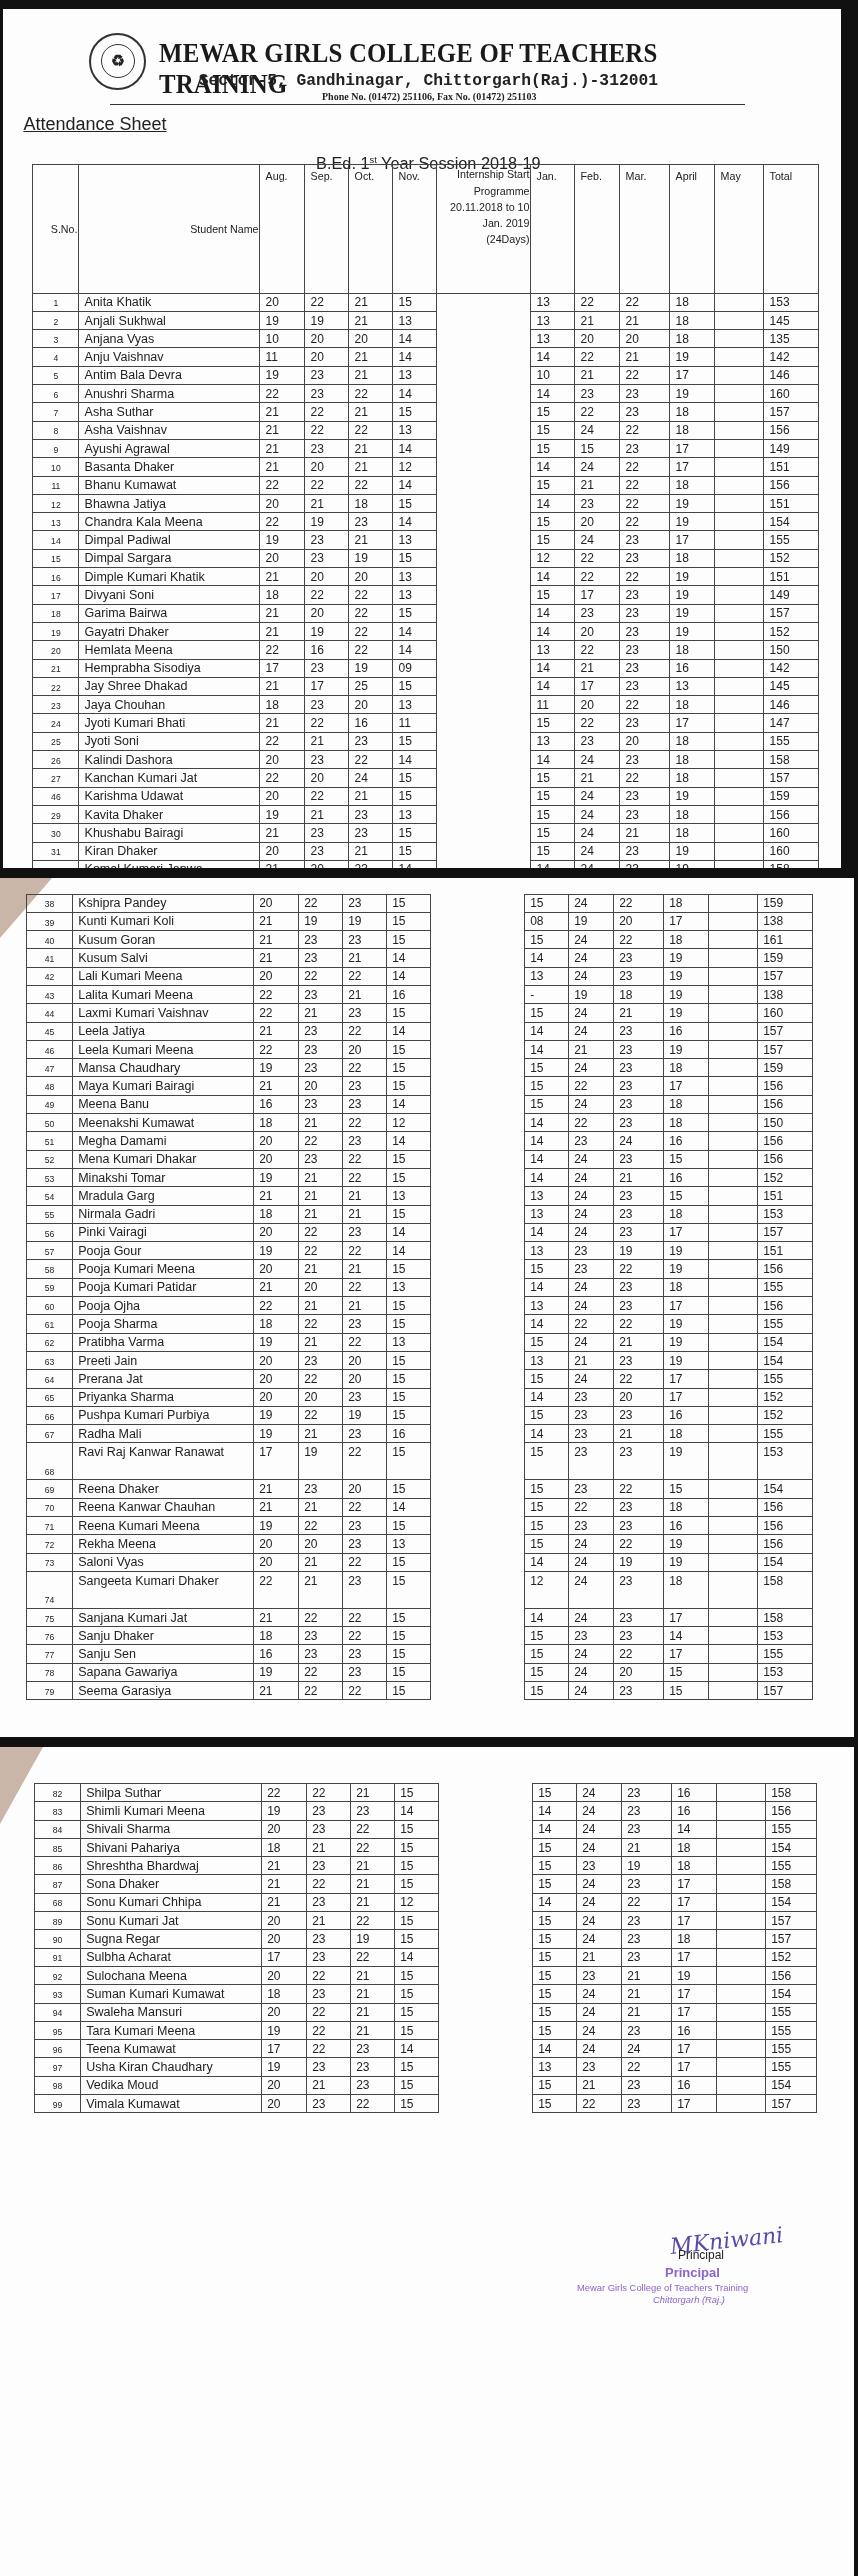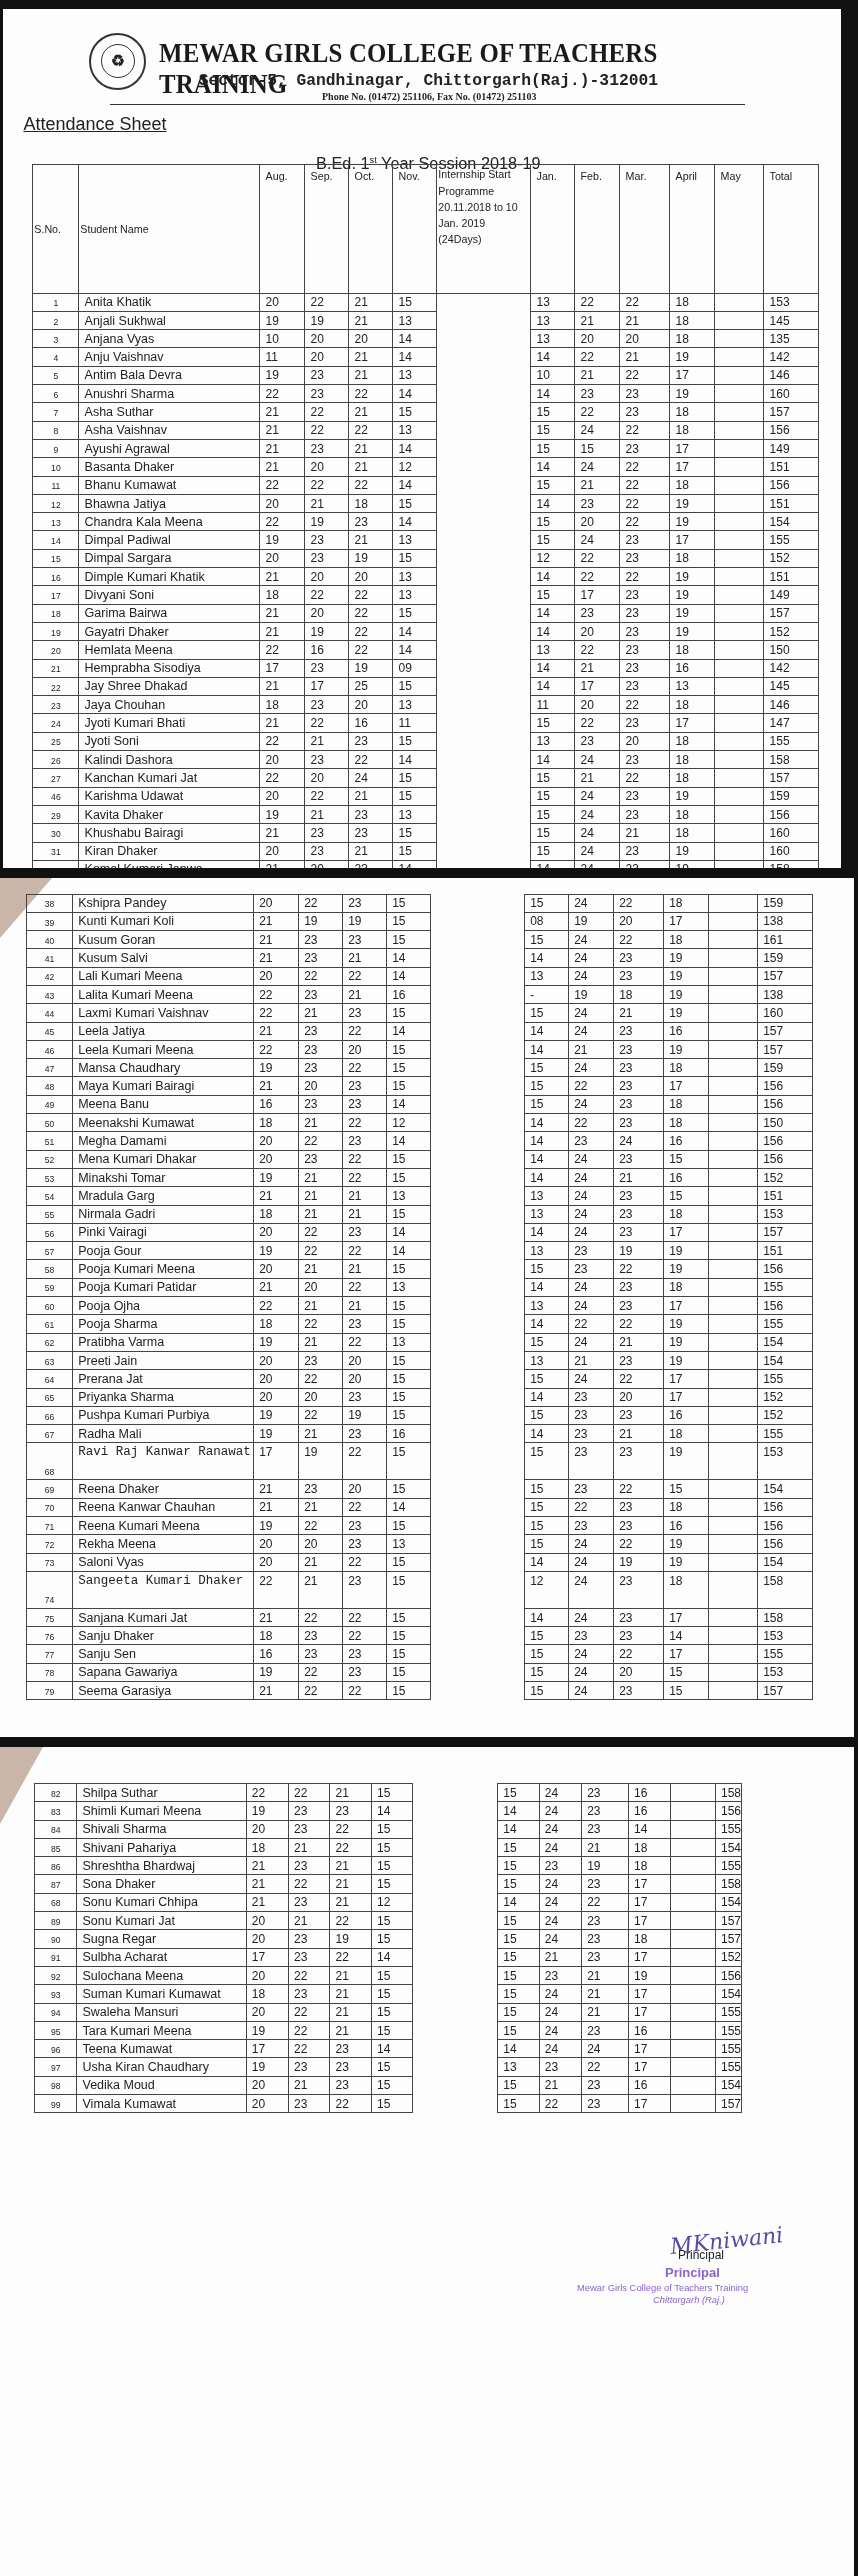--- a/index.html
+++ b/index.html
@@ -36,27 +36,27 @@
   .sheet-title { position: absolute; left: 0; width: 100%; top: 105px; padding-left: 20px;
     font-size: 18px; text-decoration: underline; box-sizing: border-box; }
   .session { position: absolute; left: 0; width: 100%; top: 131px; text-align: center; padding-left: 12px;
     font-size: 16.3px; box-sizing: border-box; margin-top: 14px; }
   .session sup { font-size: 9.4px; }
 
   table { border-collapse: collapse; position: absolute; }
   td, th { border: 1px solid #444; font-weight: normal; padding: 0 0 0 5.2px; text-align: left;
     font-size: 12px; vertical-align: middle; box-sizing: border-box; }
   th { vertical-align: top; font-size: 10.7px; padding-top: 5px; }
-  th.center { text-align: left; padding: 1.7px 0.9px; }
+  th.center { text-align: right; padding: 1.7px 0.9px; }
   td.sno { font-size: 8.6px; text-align: center; padding: 0; vertical-align: bottom; padding-bottom: 2.6px; }
   td.name { font-size: 12.5px; }
   td.gap { border: none; }
   tr.row { height: 18.3px; }
   tr.row.tall { height: 37px; }
-  tr.row.tall td.name { line-height: 18px; vertical-align: top; font-family: Liberation Mono, monospace; }
+  tr.row.tall td.name { line-height: 18px; vertical-align: top; }
   tr.row.tall td.num { vertical-align: top; padding-top: 1.7px; }
   .signature { position: absolute; left: 670px; top: 2228px; font-family: "DejaVu Serif", serif; font-style: italic;
     font-size: 22px; color: #5a4aa8; transform: rotate(-6deg); }
   .principal1 { position: absolute; left: 678px; top: 2248px; font-size: 12px; color: #222; }
   .principal2 { position: absolute; left: 665px; top: 2265px; font-size: 13px; font-weight: bold; color: #8a65c8; }
   .stamp1 { position: absolute; left: 577px; top: 2282px; font-size: 9.4px; color: #8a65c8; }
   .stamp2 { position: absolute; left: 653px; top: 2294px; font-size: 9.4px; color: #8a65c8; font-style: italic; }
 </style>
 </head>
 <body>
@@ -1165,21 +1165,21 @@
           <td class="num">15</td>
           <td class="num"></td>
           <td class="num">157</td>
         </tr>
       </tbody>
   </table>
 </div>
 
 <div class="page" id="page3">
   <div class="curl curl2"></div>
-  <table id="t3" style="left:34px; top:36px; width:708px;">
+  <table id="t3" style="left:34px; top:36px; width:783px;">
     <colgroup>
       <col style="width:46px">
         <col style="width:181px">
         <col style="width:45px">
         <col style="width:44px">
         <col style="width:44px">
         <col style="width:44px">
         <col style="width:94px">
         <col style="width:44px">
         <col style="width:45px">

